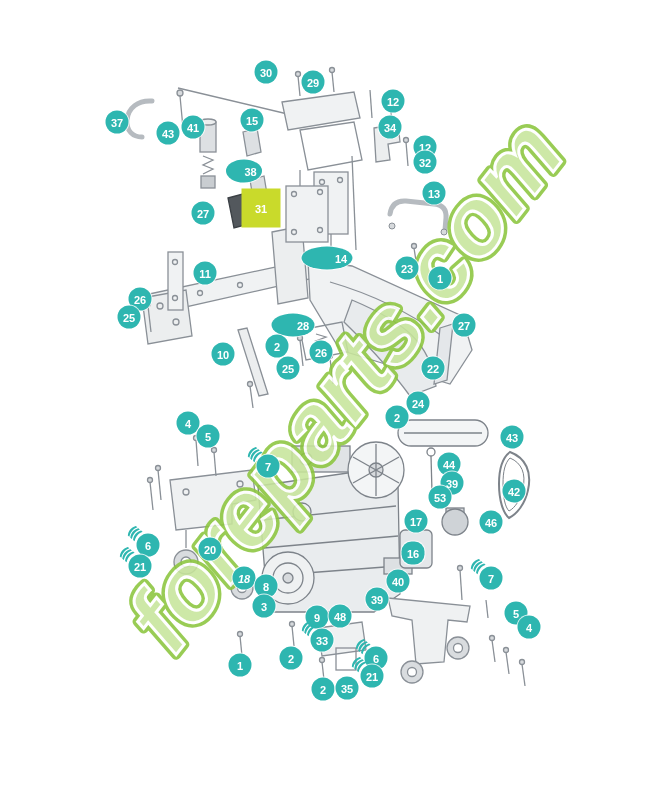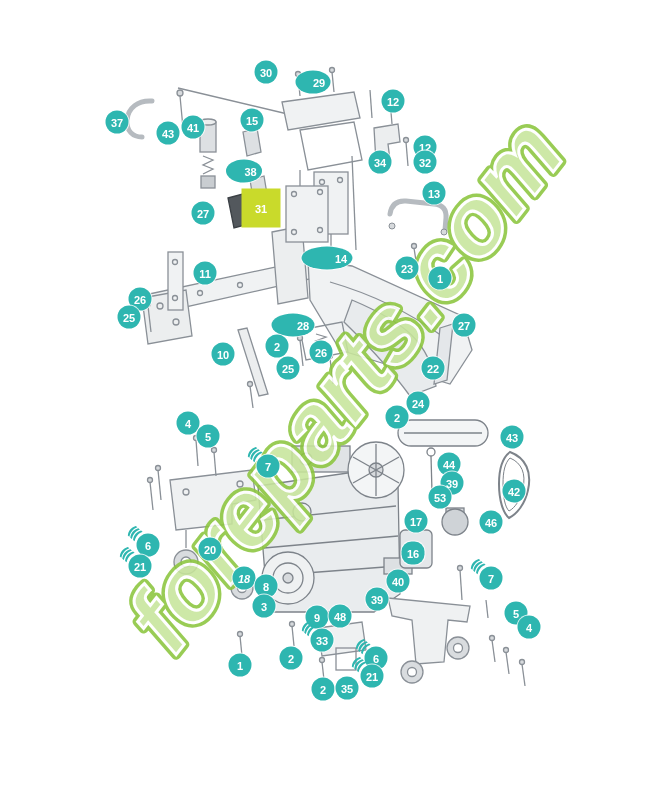--- a/index.html
+++ b/index.html
@@ -194,27 +194,27 @@
     <g transform="rotate(-52 345 385)" opacity="0.88">
       <text x="345" y="418" text-anchor="middle" font-family="Liberation Sans, sans-serif" font-style="italic" font-weight="bold" font-size="96" fill="none" stroke="#8cc63e" stroke-width="10" stroke-linejoin="round">foreparts.com</text>
       <text x="345" y="418" text-anchor="middle" font-family="Liberation Sans, sans-serif" font-style="italic" font-weight="bold" font-size="96" fill="#c7e59b" stroke="#ffffff" stroke-width="3">foreparts.com</text>
     </g>
   </svg>
 
   <div id="callout-layer">
       <div class="callout" style="left: 266px; top: 72px;">
         <span>30</span>
       </div>
-      <div class="callout" style="left: 313px; top: 82px; padding-left: 12px;">
+      <div class="callout" style="left: 313px; top: 82px;">
         <span>29</span>
       </div>
       <div class="callout" style="left: 393px; top: 101px;">
         <span>12</span>
       </div>
-      <div class="callout" style="left: 380px; top: 127px; margin-top: 35px;">
+      <div class="callout" style="left: 390px; top: 127px;">
         <span>34</span>
       </div>
       <div class="callout" style="left: 425px; top: 147px;">
         <span>12</span>
       </div>
       <div class="callout" style="left: 425px; top: 162px;">
         <span>32</span>
       </div>
       <div class="callout" style="left: 434px; top: 193px;">
         <span>13</span>

